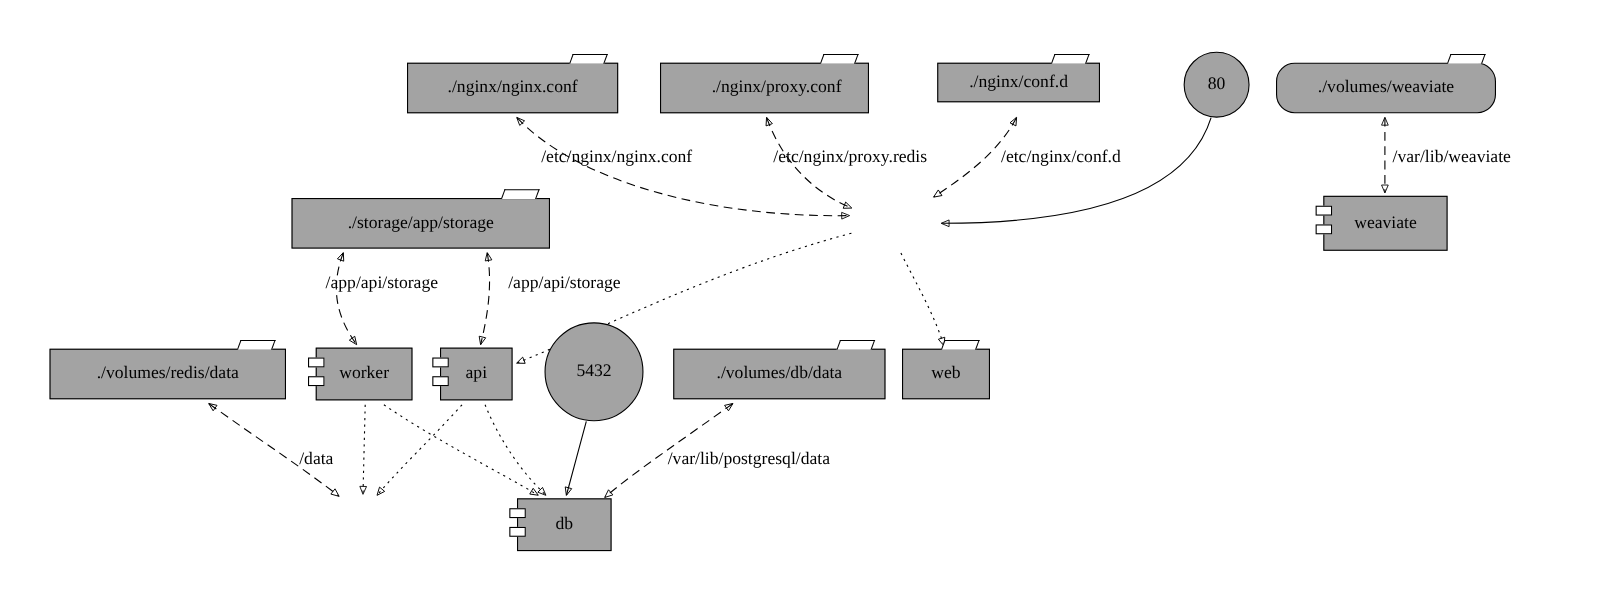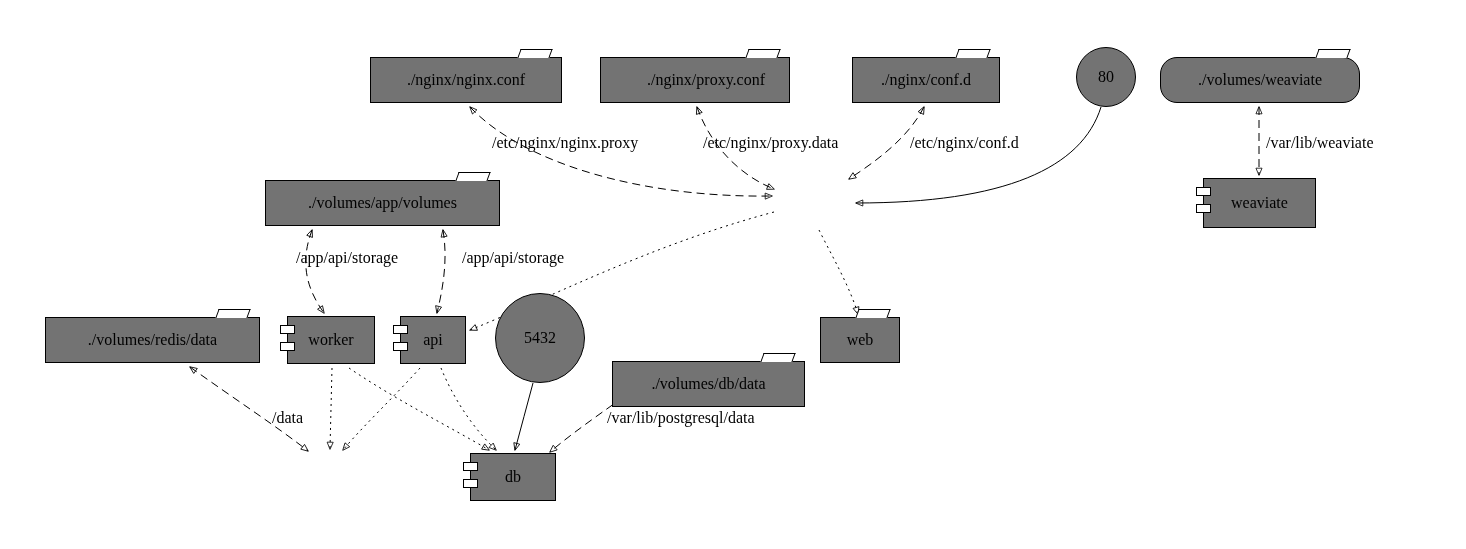--- a/index.html
+++ b/index.html
@@ -10,21 +10,21 @@
     font-family:"Liberation Serif","DejaVu Serif",serif;
     font-size:16px;color:#000;
     overflow:hidden;
   }
   .edges{position:absolute;left:0;top:0;width:1466px;height:549px;}
   .edges path{fill:none;stroke:#000;stroke-width:1;}
   .edges path.dashed{stroke-dasharray:8,5;}
   .edges path.dotted{stroke-dasharray:2,4;}
   .node{
     position:absolute;
-    background:#737373;
+    background:#a3a3a3;
     border:1px solid #000;
     display:flex;align-items:center;justify-content:center;
     box-sizing:border-box;
     text-align:center;
     white-space:nowrap;
   }
   .folder::before{
     content:"";
     position:absolute;
     top:-9px;right:10px;
@@ -80,62 +80,62 @@
     <path class="dashed" d="M 190 367 C 236 400, 279 428, 308 451" marker-start="url(#arrow)" marker-end="url(#arrow)"></path>
     <path class="dashed" d="M 666 367 C 623 398, 578 428, 550 452" marker-start="url(#arrow)" marker-end="url(#arrow)"></path>
   </svg>
 
   <div class="node folder" style="left:370px;top:57px;width:192px;height:46px;">
     <span>./nginx/nginx.conf</span>
   </div>
   <div class="node folder" style="left:600px;top:57px;width:190px;height:46px;padding-left:22px;">
     <span>./nginx/proxy.conf</span>
   </div>
-  <div class="node folder" style="left:852px;top:57px;width:148px;height:46px;">
+  <div class="node folder" style="left:852px;top:57px;width:148px;height:36px;">
     <span>./nginx/conf.d</span>
   </div>
   <div class="node circle" style="left:1076px;top:47px;width:60px;height:60px;">
     <span>80</span>
   </div>
   <div class="node folder" style="left:1160px;top:57px;width:200px;height:46px;border-radius:17px;">
     <span>./volumes/weaviate</span>
   </div>
 
   <div class="node folder" style="left:265px;top:180px;width:235px;height:46px;">
-    <span>./volumes/app/volumes</span>
+    <span>./storage/app/storage</span>
   </div>
   <div class="node component" style="left:1203px;top:178px;width:113px;height:50px;">
     <span>weaviate</span>
   </div>
 
   <div class="node folder" style="left:45px;top:317px;width:215px;height:46px;">
     <span>./volumes/redis/data</span>
   </div>
   <div class="node component" style="left:287px;top:316px;width:88px;height:48px;">
     <span>worker</span>
   </div>
   <div class="node component" style="left:400px;top:316px;width:66px;height:48px;text-align:right;">
     <span>api</span>
   </div>
   <div class="node circle" style="left:495px;top:293px;width:90px;height:90px;">
     <span>5432</span>
   </div>
-  <div class="node folder" style="left:612px;top:317px;width:193px;height:46px;margin-top:44px;">
+  <div class="node folder" style="left:612px;top:317px;width:193px;height:46px;">
     <span>./volumes/db/data</span>
   </div>
   <div class="node folder" style="left:820px;top:317px;width:80px;height:46px;">
     <span>web</span>
   </div>
 
   <div class="node component" style="left:470px;top:453px;width:86px;height:48px;">
     <span>db</span>
   </div>
 
-  <div class="elabel" style="left:492px;top:134px;">/etc/nginx/nginx.proxy</div>
-  <div class="elabel" style="left:703px;top:134px;">/etc/nginx/proxy.data</div>
+  <div class="elabel" style="left:492px;top:134px;">/etc/nginx/nginx.conf</div>
+  <div class="elabel" style="left:703px;top:134px;">/etc/nginx/proxy.redis</div>
   <div class="elabel" style="left:910px;top:134px;">/etc/nginx/conf.d</div>
   <div class="elabel" style="left:1266px;top:134px;">/var/lib/weaviate</div>
   <div class="elabel" style="left:296px;top:249px;">/app/api/storage</div>
   <div class="elabel" style="left:462px;top:249px;">/app/api/storage</div>
   <div class="elabel" style="left:272px;top:409px;">/data</div>
   <div class="elabel" style="left:607px;top:409px;">/var/lib/postgresql/data</div>
 
 </div>
 
 </body></html>

